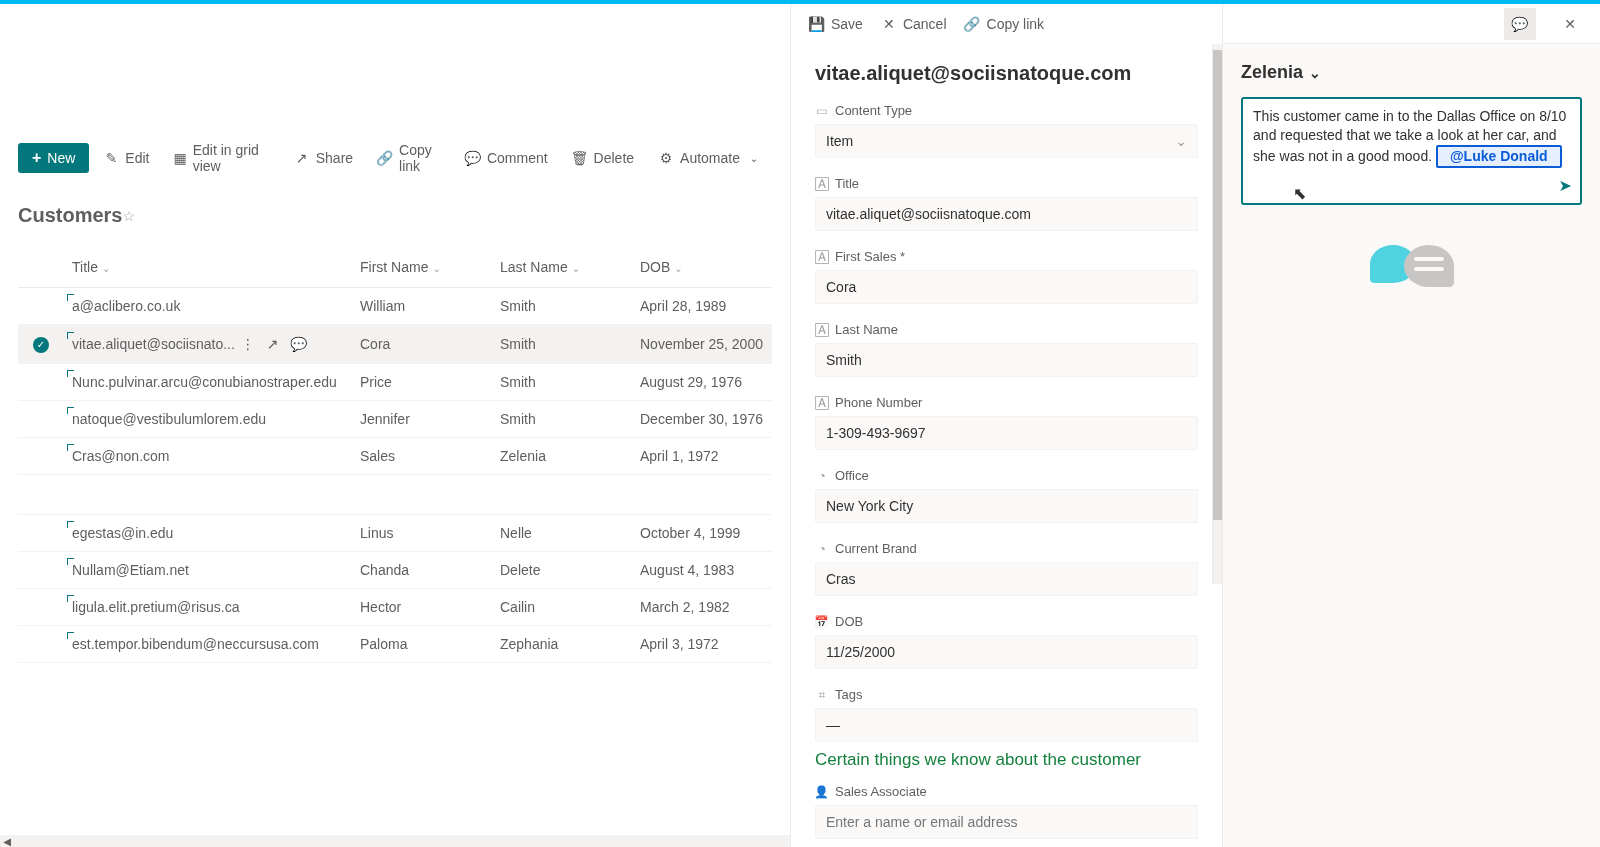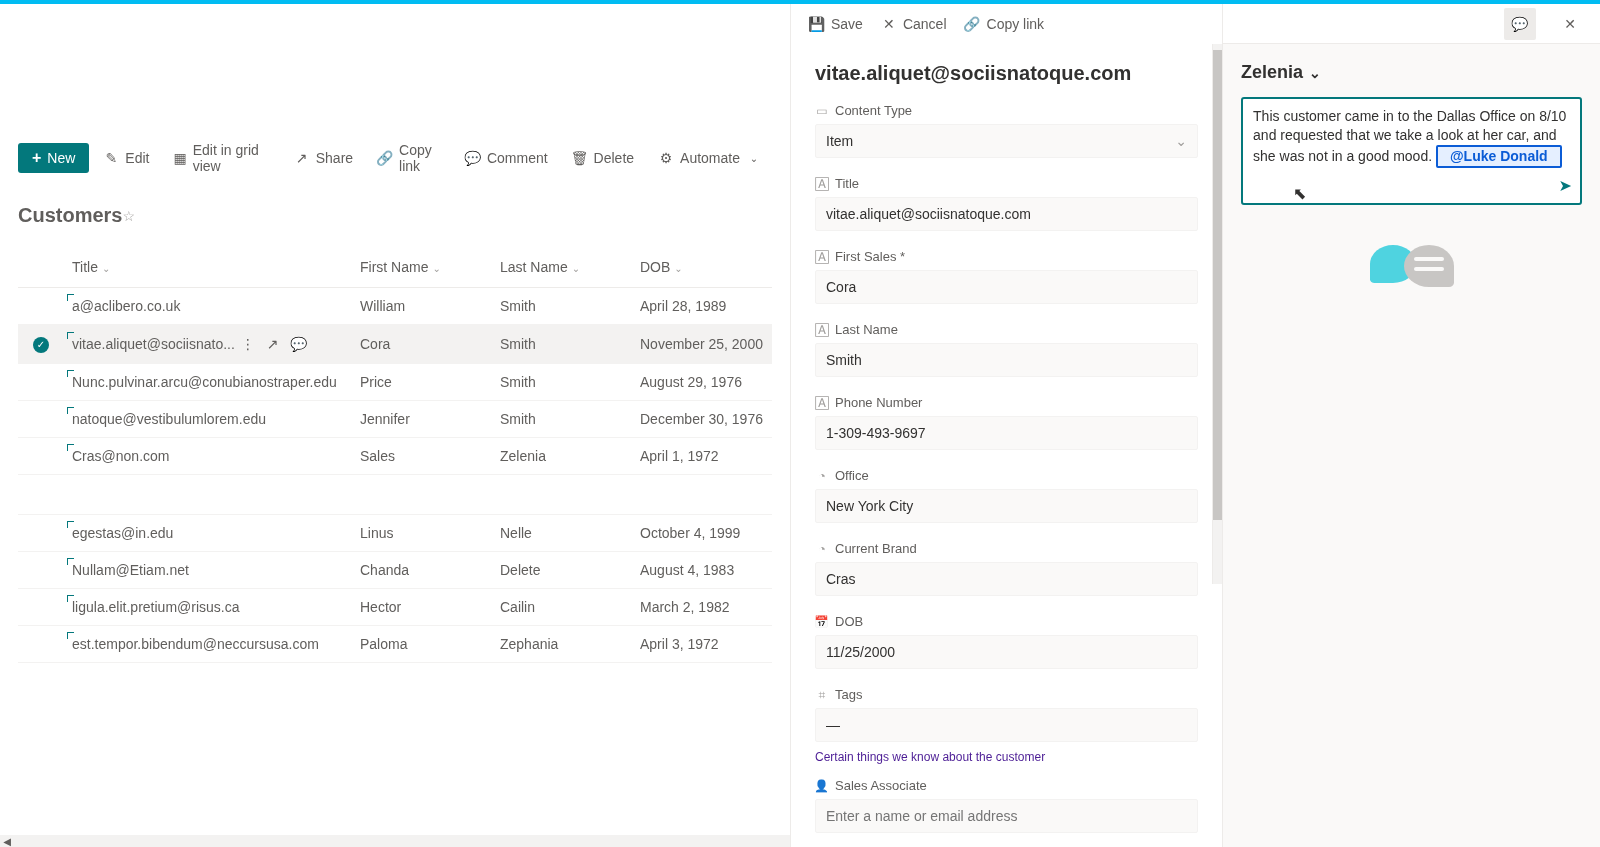--- a/index.html
+++ b/index.html
@@ -36,21 +36,21 @@
   .detail-actions .act { display: flex; align-items: center; gap: 6px; cursor: pointer; }
   .detail-actions .ico { width: 16px; height: 16px; display:inline-flex; align-items:center; justify-content:center; }
   .save-ico { color: #03787c; }
   .detail-body { padding: 8px 24px; overflow-y: auto; height: calc(100% - 40px); }
   .detail-title { font-size: 20px; font-weight: 600; margin-top: 10px; margin-bottom: 18px; }
   .field { margin-bottom: 18px; }
   .field-label { display: flex; align-items: center; gap: 6px; font-size: 13px; color: #605e5c; margin-bottom: 6px; }
   .field-label .fico { width: 14px; height: 14px; display:inline-flex; align-items:center; justify-content:center; color: #a19f9d; font-size: 12px; }
   .field-input { width: 100%; background: #faf9f8; border: 1px solid #f3f2f1; border-radius: 2px; padding: 8px 10px; font-size: 14px; color: #323130; }
   .field-select { display:flex; justify-content:space-between; align-items:flex-end; }
-  .field-note { font-size: 12px; color: #4c1d95; margin-top: -10px; margin-bottom: 14px; }
+  .field-note { font-size: 17px; color: #15803d; margin-top: -10px; margin-bottom: 14px; }
   .detail-scroll { position: absolute; right: 0; top: 40px; width: 10px; background: #f3f2f1; height: 540px; border-left: 1px solid #edebe9; }
   .detail-scroll-thumb { background: #c8c6c4; width: 100%; height: 470px; position: absolute; top: 6px; }
   .comments-panel { width: 384px; background: #faf9f8; border-left: 1px solid #edebe9; position: relative; }
   .comments-top { display:flex; justify-content:flex-end; align-items:center; height:40px; padding:0 14px; gap:18px; background:#fff; border-bottom:1px solid #edebe9; }
   .comments-top .ico-btn { width:32px; height:32px; display:flex; align-items:center; justify-content:center; border-radius:2px; cursor:pointer; color:#605e5c; }
   .comments-top .ico-btn.active { background:#edebe9; color:#03787c; }
   .comments-body { padding: 18px; }
   .comments-header { display:flex; align-items:center; gap:6px; font-size:18px; font-weight:600; margin-bottom:14px; }
   .comment-box { border: 2px solid #03787c; border-radius: 3px; background:#fff; padding: 8px 10px 6px 10px; min-height: 108px; position:relative; font-size:14px; line-height:1.35; }
   .mention { display:inline-block; border:2px solid #0b5cd6; color:#0b5cd6; background:#e5efff; padding:0 12px; border-radius:2px; font-weight:600; }

